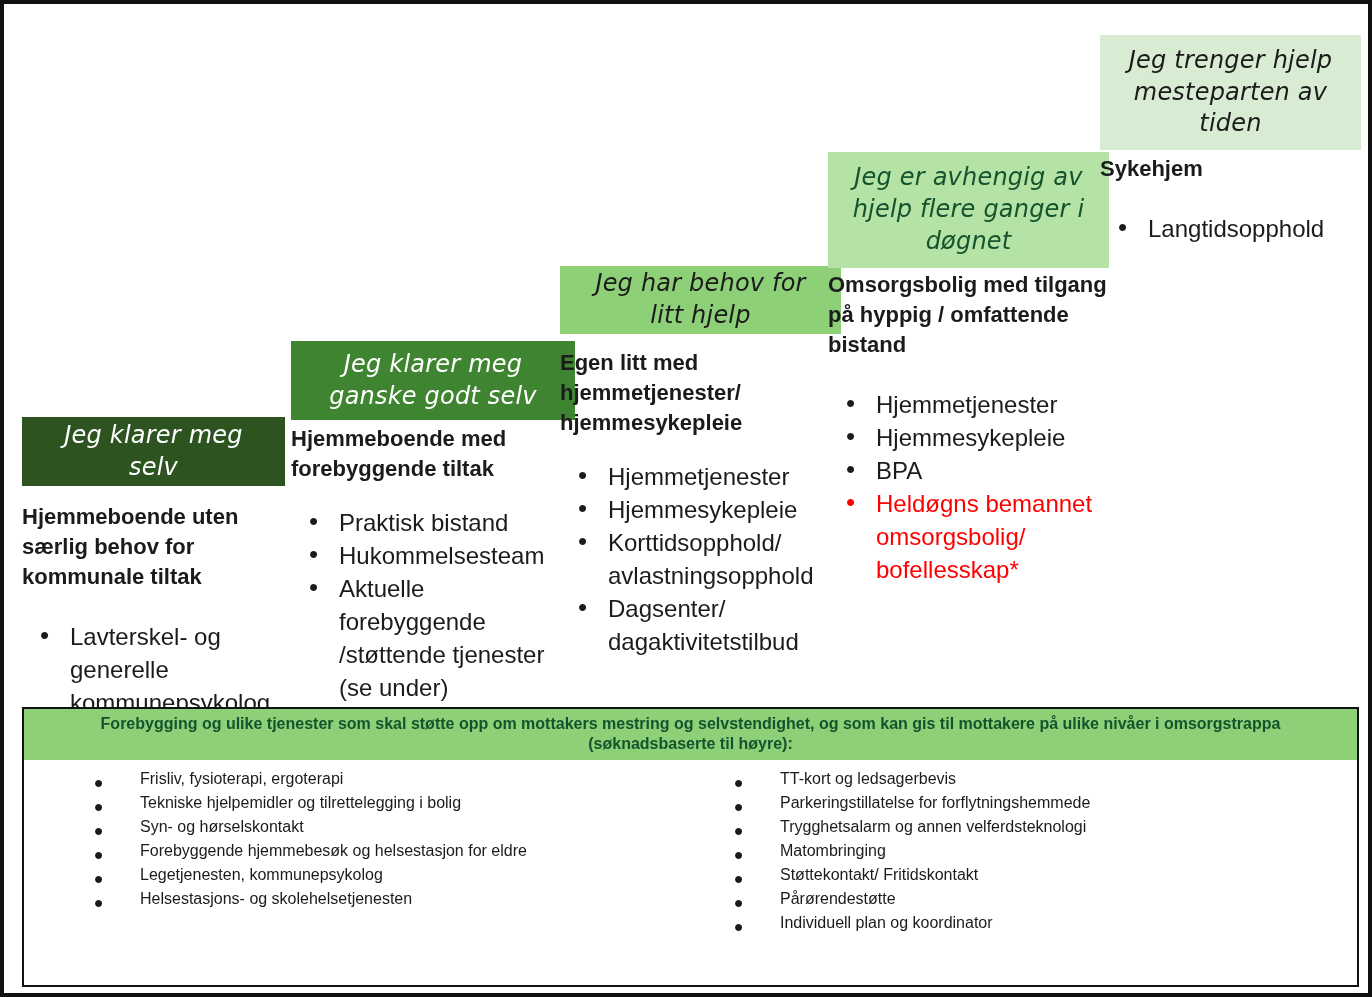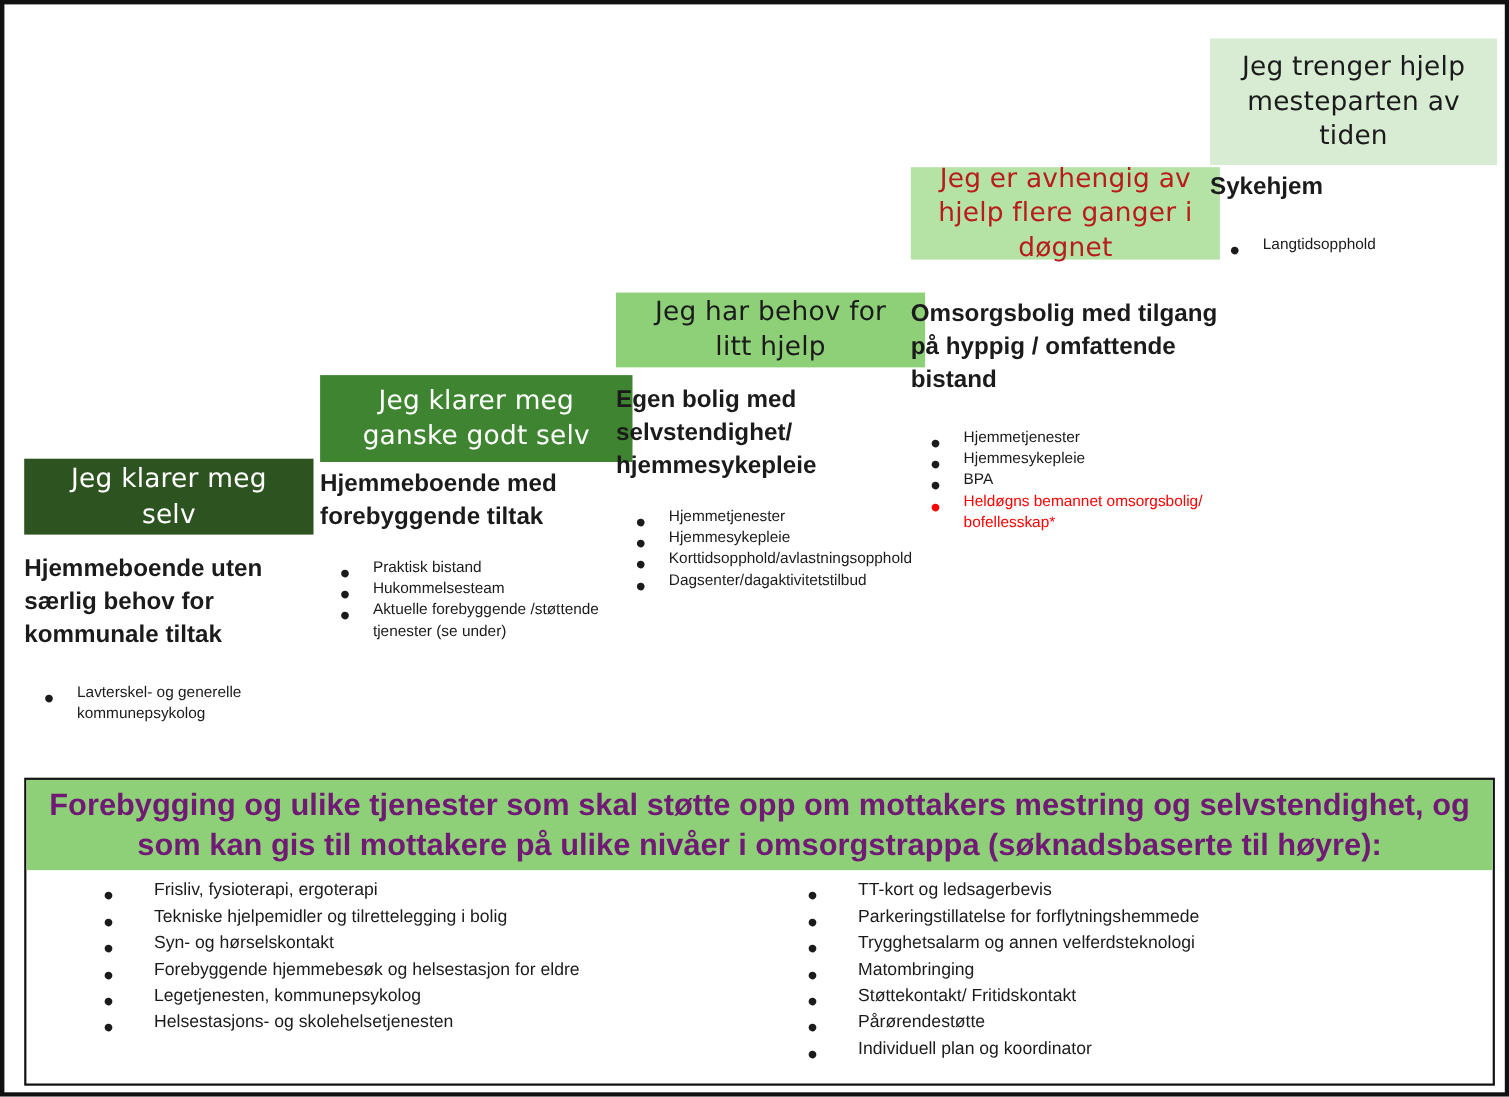--- a/index.html
+++ b/index.html
@@ -6,53 +6,53 @@
   .canvas {
     position:relative; width:1372px; height:997px; background:#ffffff;
     border:4px solid #111; box-sizing:border-box; overflow:hidden;
     font-family:"Liberation Sans", sans-serif; color:var(--c-text, #1b1b1b);
   }
 
   
   .quote-box {
     position:absolute; display:flex; align-items:center; justify-content:center;
     text-align:center; box-sizing:border-box; padding:0 24px;
-    font-family:"DejaVu Sans", sans-serif; 
+    font-family:"DejaVu Sans", sans-serif; font-style:italic;
     font-size:24px; line-height:1.32; letter-spacing:0.2px;
   }
   #q1 { left:18px;   top:413px; width:263px; height:69px;  background:var(--c-step1,#2d5420); color:#fff; }
   #q2 { left:287px;  top:337px; width:284px; height:79px;  background:var(--c-step2,#3f8531); color:#fff; }
   #q3 { left:556px;  top:262px; width:281px; height:68px;  background:var(--c-step3,#8ed077); color:#1b1b1b; }
-  #q4 { left:824px;  top:148px; width:281px; height:84px; background:var(--c-step4,#b5e2a5); color:#b91c1c;justify-content:flex-end; }
+  #q4 { left:824px;  top:148px; width:281px; height:116px; background:var(--c-step4,#b5e2a5); color:#14532d;justify-content:flex-end; }
   #q5 { left:1096px; top:31px;  width:261px; height:115px; background:var(--c-step5,#d8ecd3); color:#1b1b1b; }
 
   
   .col { position:absolute; box-sizing:border-box; }
   #c1 { left:18px;   top:478px; width:263px;margin-top:20px; }
   #c2 { left:287px;  top:420px; width:268px; }
   #c3 { left:556px;  top:344px; width:281px; }
   #c4 { left:824px;  top:266px; width:281px; }
   #c5 { left:1096px; top:150px; width:261px; }
 
   .col-title { font-weight:bold; font-size:22px; line-height:1.36; overflow-wrap:break-word; }
 
-  .step-list { list-style:none; margin:22px 0 0 0; padding:0; font-size:14px; line-height:1.38; }
+  .step-list { list-style:none; margin:22px 0 0 0; padding:0; font-size:24px; line-height:1.38; }
   .step-list.gap-lg { margin-top:28px; }
   .step-list li { position:relative; padding-left:48px; overflow-wrap:break-word; }
   .step-list li::before { content:"\2022"; position:absolute; left:18px; top:-2px; font-size:26px; }
   .step-list li.red-item { color:var(--c-red,#ff0000); }
 
   
   .bottom-box {
     position:absolute; left:18px; top:703px; width:1337px; height:280px;
     border:2px solid #111; box-sizing:border-box; background:#fff; overflow:hidden;
   }
   .bottom-header {
-    background:var(--c-band,#8ed077); color:#701a75;
-    text-align:center; font-weight:bold; font-size:28px; line-height:1.28;
+    background:var(--c-band,#8ed077); color:#14532d;
+    text-align:center; font-weight:bold; font-size:16px; line-height:1.28;
     padding:5px 14px; box-sizing:border-box;
   }
   .bottom-cols { display:flex; align-items:flex-start; }
   .bottom-list { list-style:none; margin:7px 0 0 0; padding:0; font-size:16px; line-height:1.5; }
   .bottom-list li { position:relative; padding-left:46px; white-space:nowrap; }
   .bottom-list li::before { content:"\2022"; position:absolute; left:0; top:-3px; font-size:26px; }
   .bl-left  { margin-left:70px; width:580px; }
   .bl-right { margin-left:60px; }
 </style>
 </head>
@@ -84,21 +84,21 @@
   </div>
   <div class="col" id="c2">
     <div class="col-title">Hjemmeboende med forebyggende tiltak</div>
     <ul class="step-list">
         <li>Praktisk bistand</li>
         <li>Hukommelsesteam</li>
         <li>Aktuelle forebyggende /støttende tjenester (se under)</li>
       </ul>
   </div>
   <div class="col" id="c3">
-    <div class="col-title">Egen bolig med selvstendighet/​hjemmesykepleie</div>
+    <div class="col-title">Egen litt med hjemmetjenester/​hjemmesykepleie</div>
     <ul class="step-list">
         <li>Hjemmetjenester</li>
         <li>Hjemmesykepleie</li>
         <li>Korttidsopphold/​avlastningsopphold</li>
         <li>Dagsenter/​dagaktivitetstilbud</li>
       </ul>
   </div>
   <div class="col" id="c4">
     <div class="col-title">Omsorgsbolig med tilgang på hyppig / omfattende bistand</div>
     <ul class="step-list gap-lg">

